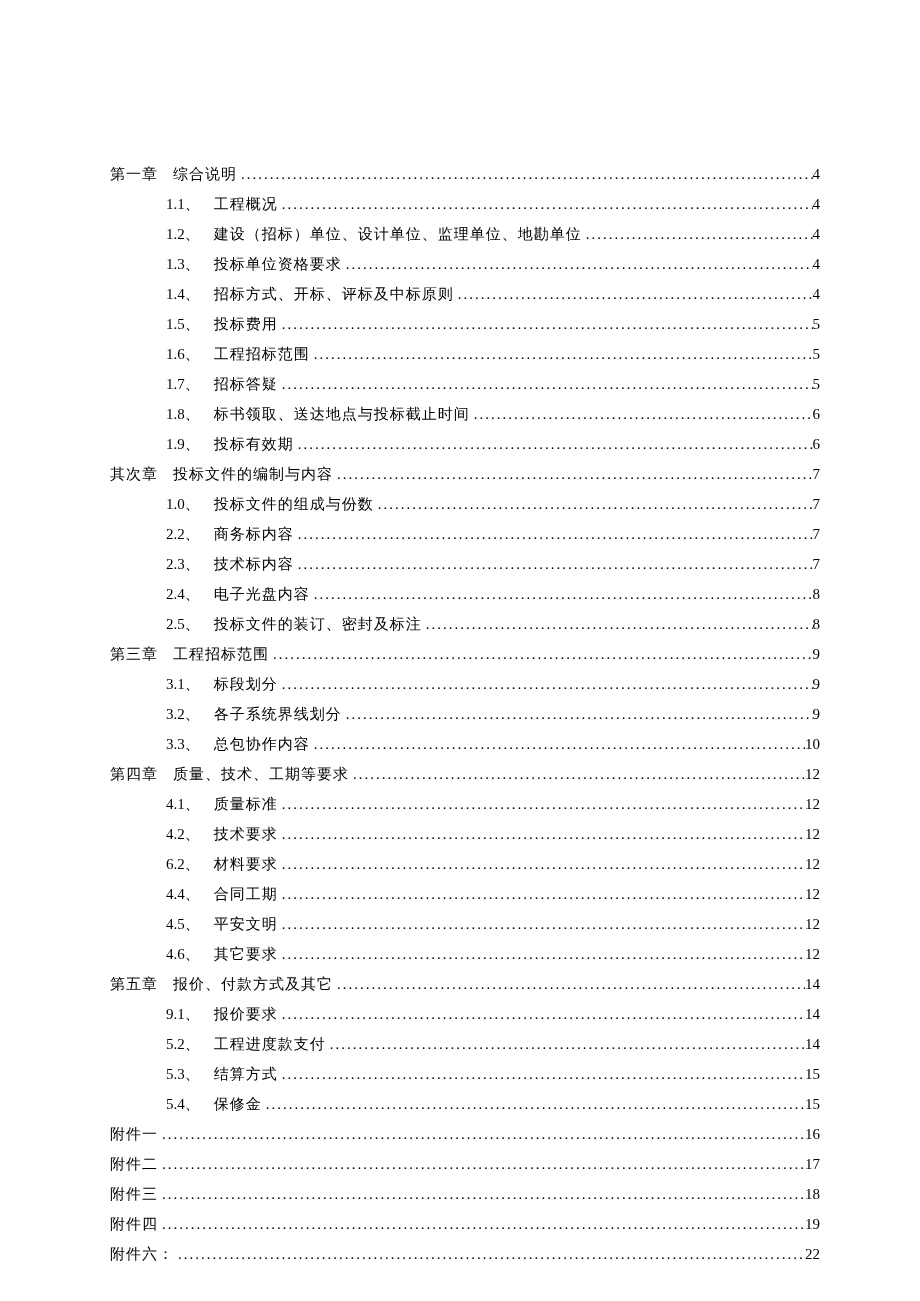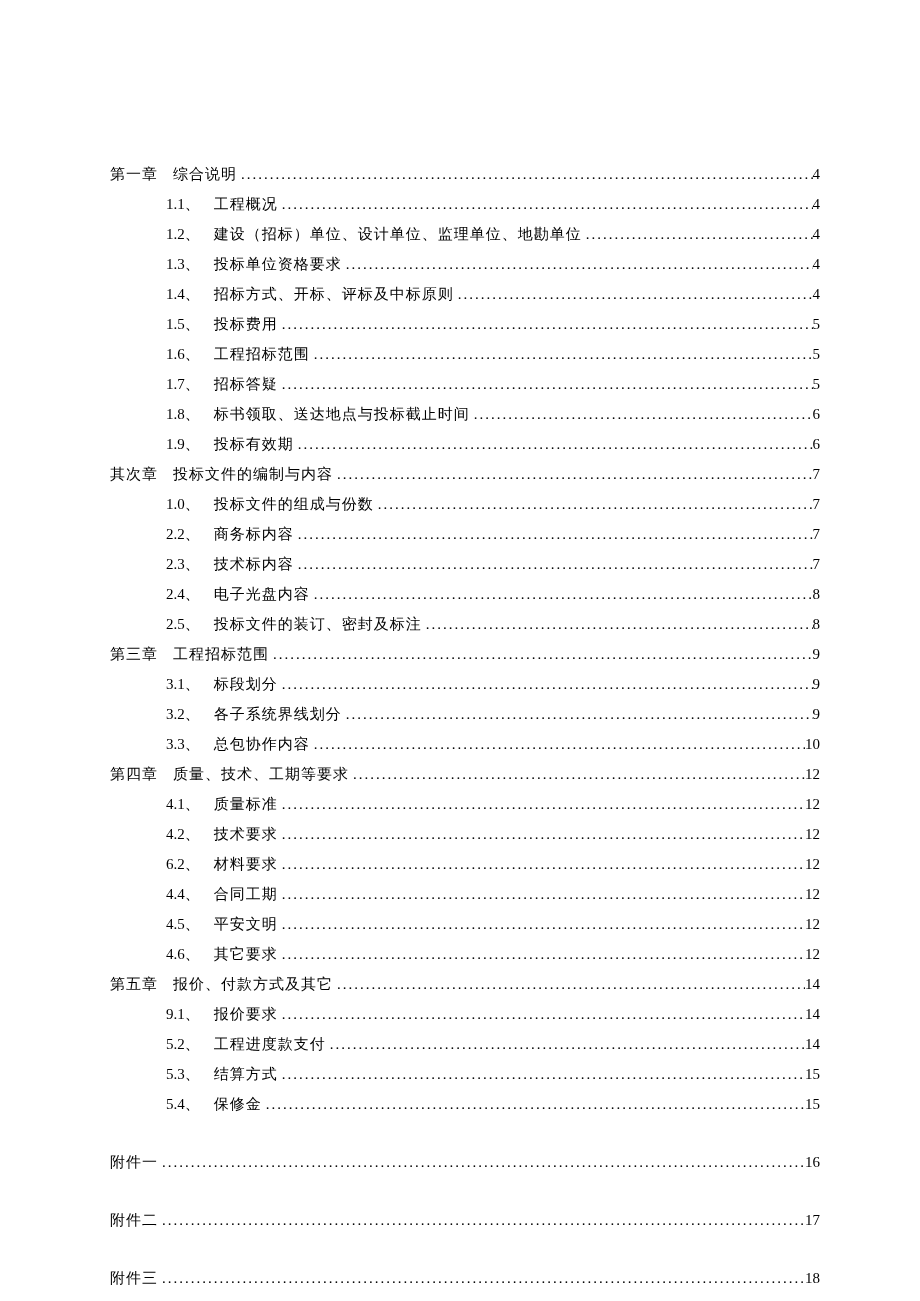--- a/index.html
+++ b/index.html
@@ -47,21 +47,20 @@
     }
     .toc-dots::after {
       content: "..................................................................................................................................................................";
     }
     .toc-page {
       flex-shrink: 0;
       font-family: "Times New Roman", serif;
     }
     .attachment .toc-label {
       padding-left: 0;
-      margin-top: 28px;
     }
   </style>
 </head>
 <body>
 
 <div id="toc-container">
     <div class="toc-entry">
       <span class="toc-label level1">第一章</span>
       <span> </span>
       <span class="toc-title">综合说明</span>

